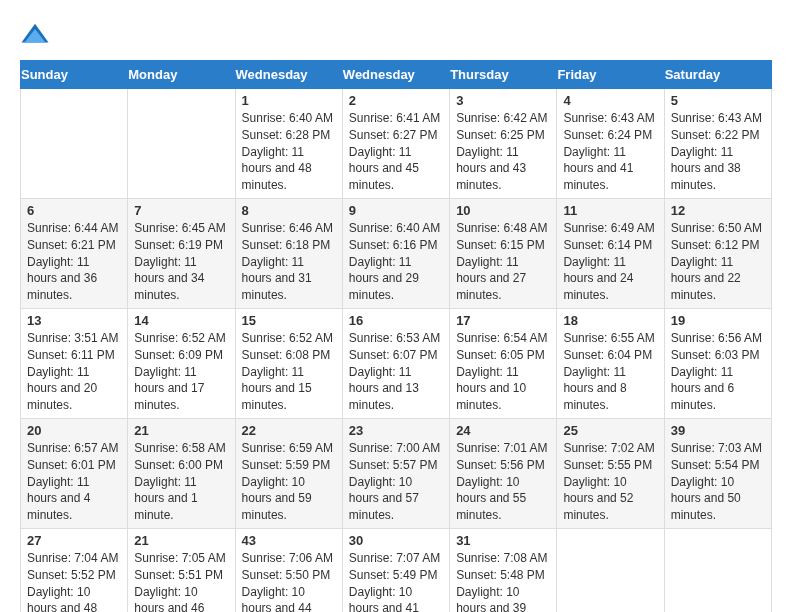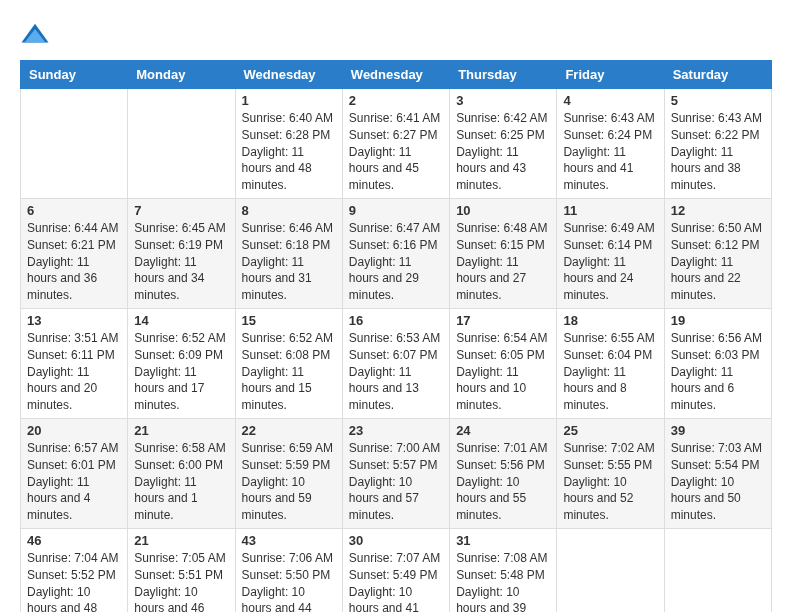--- a/index.html
+++ b/index.html
@@ -56,21 +56,21 @@
       width: 100%;
       border-collapse: collapse;
     }
     thead tr {
       background-color: #2a7dc9;
     }
     thead th {
       color: #fff;
       font-size: 13px;
       font-weight: bold;
-      padding: 6px 8px;
+      padding: 6px 0;
       text-align: left;
       border: 1px solid #2a7dc9;
     }
     tbody tr {
       background: #fff;
     }
     tbody tr:nth-child(even) {
       background: #f5f5f5;
     }
     tbody td {
@@ -175,21 +175,21 @@
 Daylight: 11 hours and 34 minutes.</div>
         </td>
         <td>
           <span class="day-number">8</span>
           <div class="day-info">Sunrise: 6:46 AM
 Sunset: 6:18 PM
 Daylight: 11 hours and 31 minutes.</div>
         </td>
         <td>
           <span class="day-number">9</span>
-          <div class="day-info">Sunrise: 6:47 AM
+          <div class="day-info">Sunrise: 6:40 AM
 Sunset: 6:16 PM
 Daylight: 11 hours and 29 minutes.</div>
         </td>
         <td>
           <span class="day-number">10</span>
           <div class="day-info">Sunrise: 6:48 AM
 Sunset: 6:15 PM
 Daylight: 11 hours and 27 minutes.</div>
         </td>
         <td>
@@ -288,21 +288,21 @@
         </td>
         <td>
           <span class="day-number">39</span>
           <div class="day-info">Sunrise: 7:03 AM
 Sunset: 5:54 PM
 Daylight: 10 hours and 50 minutes.</div>
         </td>
       </tr>
       <tr>
         <td>
-          <span class="day-number">46</span>
+          <span class="day-number">27</span>
           <div class="day-info">Sunrise: 7:04 AM
 Sunset: 5:52 PM
 Daylight: 10 hours and 48 minutes.</div>
         </td>
         <td>
           <span class="day-number">21</span>
           <div class="day-info">Sunrise: 7:05 AM
 Sunset: 5:51 PM
 Daylight: 10 hours and 46 minutes.</div>
         </td>

